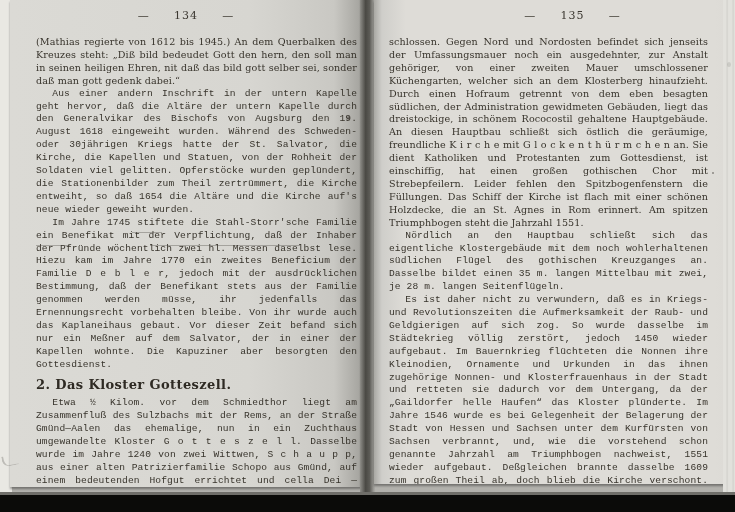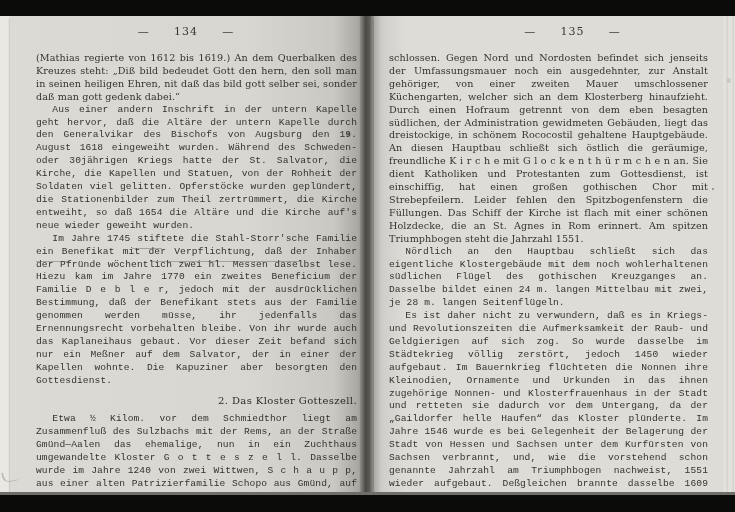--- a/index.html
+++ b/index.html
@@ -1,21 +1,21 @@
 <!DOCTYPE html>
 <html><head>
 <meta charset="utf-8">
 <style>
   html,body{margin:0;padding:0;}
   body{
     width:735px;height:512px;overflow:hidden;position:relative;
     background:#0b0b09;
     font-family:"DejaVu Serif","Liberation Serif",serif;
   }
-  .scan{position:absolute;left:0;top:0;width:735px;height:495px;background:#b2b1ac;margin-top:16px;}
+  .scan{position:absolute;left:0;top:0;width:735px;height:495px;background:#b2b1ac;}
   .outer-left{position:absolute;left:0;top:0;width:12px;height:495px;background:#e9e8e3;}
   .page{position:absolute;top:0;overflow:hidden;}
   .page-left{
     left:10px;width:352px;height:487px;
     background:linear-gradient(to right,#dbdad5 0%,#d7d6d1 68%,#c9c8c3 92%,#a8a7a2 99%,#8e8d88 100%);
     box-shadow:0 2px 2px rgba(0,0,0,.35);
   }
   .page-right{
     left:374px;width:349px;height:484px;
     background:linear-gradient(to right,#a9a8a3 0%,#cfceca 2%,#dedcd7 8%,#dedcd7 86%,#d6d5d0 100%);
@@ -40,21 +40,21 @@
   .text-block{
     position:absolute;top:36px;
     font-size:9.6px;line-height:12.9px;color:#37332b;
     text-align:justify;letter-spacing:.1px;
   }
   .text-block-left{left:26px;width:321px;}
   .text-block-right{left:15px;width:319px;}
   .text-block p{margin:0;}
   .text-block p.indent{text-indent:1.7em;font-family:Liberation Mono, monospace;}
   .section-heading{
-    text-align:right;font-weight:normal;font-size:10px;color:#2e2a23;
+    text-align:left;font-weight:bold;font-size:13px;color:#2e2a23;
     margin:7px 0 6px 0;letter-spacing:.4px;
   }
   .pencil{position:absolute;height:1px;background:rgba(70,66,60,.35);}
   .margin-mark{
     position:absolute;left:2px;top:455px;width:14px;height:10px;
     border-left:2px solid rgba(60,58,52,.25);border-bottom:1px solid rgba(60,58,52,.2);
     border-radius:0 0 0 7px;transform:rotate(-12deg);
   }
   .speck{position:absolute;background:rgba(55,52,46,.5);border-radius:50%;}
   .speck1{left:347px;top:116px;width:3px;height:4px;}
@@ -63,39 +63,39 @@
 </style>
 </head>
 <body>
 
 <div class="scan">
   <div class="outer-left"></div>
 
   <div class="page page-left">
     <div class="pg-header">— 134 —</div>
     <div class="text-block text-block-left">
-      <p>(Mathias regierte von 1612 bis 1619.) An dem Querbalken des Kreuzes steht: „Diß bild bedeudet Gott den hern, den soll man in seinen heiligen Ehren, nit daß das bild gott selber sei, sonder daß man gott gedenk dabei.“</p>
+      <p>(Mathias regierte von 1612 bis 1945.) An dem Querbalken des Kreuzes steht: „Diß bild bedeudet Gott den hern, den soll man in seinen heiligen Ehren, nit daß das bild gott selber sei, sonder daß man gott gedenk dabei.“</p>
       <p class="indent">Aus einer andern Inschrift in der untern Kapelle geht hervor, daß die Altäre der untern Kapelle durch den Generalvikar des Bischofs von Augsburg den 19. August 1618 eingeweiht wurden. Während des Schweden- oder 30jährigen Kriegs hatte der St. Salvator, die Kirche, die Kapellen und Statuen, von der Rohheit der Soldaten viel gelitten. Opferstöcke wurden geplündert, die Stationenbilder zum Theil zertrümmert, die Kirche entweiht, so daß 1654 die Altäre und die Kirche auf's neue wieder geweiht wurden.</p>
       <p class="indent">Im Jahre 1745 stiftete die Stahl-Storr'sche Familie ein Benefikat mit der Verpflichtung, daß der Inhaber der Pfründe wöchentlich zwei hl. Messen daselbst lese. Hiezu kam im Jahre 1770 ein zweites Beneficium der Familie D e b l e r, jedoch mit der ausdrücklichen Bestimmung, daß der Benefikant stets aus der Familie genommen werden müsse, ihr jedenfalls das Ernennungsrecht vorbehalten bleibe. Von ihr wurde auch das Kaplaneihaus gebaut. Vor dieser Zeit befand sich nur ein Meßner auf dem Salvator, der in einer der Kapellen wohnte. Die Kapuziner aber besorgten den Gottesdienst.</p>
       <div class="section-heading">2. Das Kloster Gotteszell.</div>
       <p class="indent">Etwa ½ Kilom. vor dem Schmiedthor liegt am Zusammenfluß des Sulzbachs mit der Rems, an der Straße Gmünd—Aalen das ehemalige, nun in ein Zuchthaus umgewandelte Kloster G o t t e s z e l l. Dasselbe wurde im Jahre 1240 von zwei Wittwen, S c h a u p p, aus einer alten Patrizierfamilie Schopo aus Gmünd, auf einem bedeutenden Hofgut errichtet und cella Dei — Gotteszell geheißen. Vom Papst Innocenz IV. wurde es 1246 bestätigt. Die Klosterfrauen gehörten größtentheils den Familien des umwohnenden Adels und der Gmünder Patrizier an.</p>
       <p class="indent">Noch jetzt ist die Anlage mit einer circa 3 m. hohen Mauer umfriedigt und umschließt den gesamten Gebäudecomplex auf drei Seiten ganz; gegen Süden werden die Hofräume durch mehrere Gebäude abge-</p>
     </div>
     <div class="pencil" style="left:122px;top:232px;width:30px;"></div>
     <div class="pencil" style="left:26px;top:245px;width:34px;"></div>
     <div class="pencil" style="left:140px;top:245px;width:150px;"></div>
   </div>
 
   <div class="gutter"></div>
 
   <div class="page page-right">
     <div class="pg-header">— 135 —</div>
     <div class="text-block text-block-right">
       <p>schlossen. Gegen Nord und Nordosten befindet sich jenseits der Umfassungsmauer noch ein ausgedehnter, zur Anstalt gehöriger, von einer zweiten Mauer umschlossener Küchengarten, welcher sich an dem Klosterberg hinaufzieht. Durch einen Hofraum getrennt von dem eben besagten südlichen, der Administration gewidmeten Gebäuden, liegt das dreistockige, in schönem Rococostil gehaltene Hauptgebäude. An diesen Hauptbau schließt sich östlich die geräumige, freundliche K i r c h e mit G l o c k e n t h ü r m c h e n an. Sie dient Katholiken und Protestanten zum Gottesdienst, ist einschiffig, hat einen großen gothischen Chor mit Strebepfeilern. Leider fehlen den Spitzbogenfenstern die Füllungen. Das Schiff der Kirche ist flach mit einer schönen Holzdecke, die an St. Agnes in Rom erinnert. Am spitzen Triumphbogen steht die Jahrzahl 1551.</p>
-      <p class="indent">Nördlich an den Hauptbau schließt sich das eigentliche Klostergebäude mit dem noch wohlerhaltenen südlichen Flügel des gothischen Kreuzganges an. Dasselbe bildet einen 24 m. langen Mittelbau mit zwei, je 28 m. langen Seitenflügeln.</p>
+      <p class="indent">Nördlich an den Hauptbau schließt sich das eigentliche Klostergebäude mit dem noch wohlerhaltenen südlichen Flügel des gothischen Kreuzganges an. Dasselbe bildet einen 35 m. langen Mittelbau mit zwei, je 28 m. langen Seitenflügeln.</p>
       <p class="indent">Es ist daher nicht zu verwundern, daß es in Kriegs- und Revolutionszeiten die Aufmerksamkeit der Raub- und Geldgierigen auf sich zog. So wurde dasselbe im Städtekrieg völlig zerstört, jedoch 1450 wieder aufgebaut. Im Bauernkrieg flüchteten die Nonnen ihre Kleinodien, Ornamente und Urkunden in das ihnen zugehörige Nonnen- und Klosterfrauenhaus in der Stadt und retteten sie dadurch vor dem Untergang, da der „Gaildorfer helle Haufen“ das Kloster plünderte. Im Jahre 1546 wurde es bei Gelegenheit der Belagerung der Stadt von Hessen und Sachsen unter dem Kurfürsten von Sachsen verbrannt, und, wie die vorstehend schon genannte Jahrzahl am Triumphbogen nachweist, 1551 wieder aufgebaut. Deßgleichen brannte dasselbe 1609 zum großen Theil ab, doch blieb die Kirche verschont. Die Gebäude stammen somit aus dieser und der Zeit eines theilweisen Umbaus, der 1750—1760 unter der Priorin Marie Donata Schwaiger vollzogen wurde. Schirmherr des Klosters</p>
     </div>
   </div>
 
   <div class="outer-right"></div>
 
   <div class="margin-mark"></div>
   <div class="speck speck1"></div>
   <div class="speck speck2"></div>
   <div class="speck speck3"></div>

